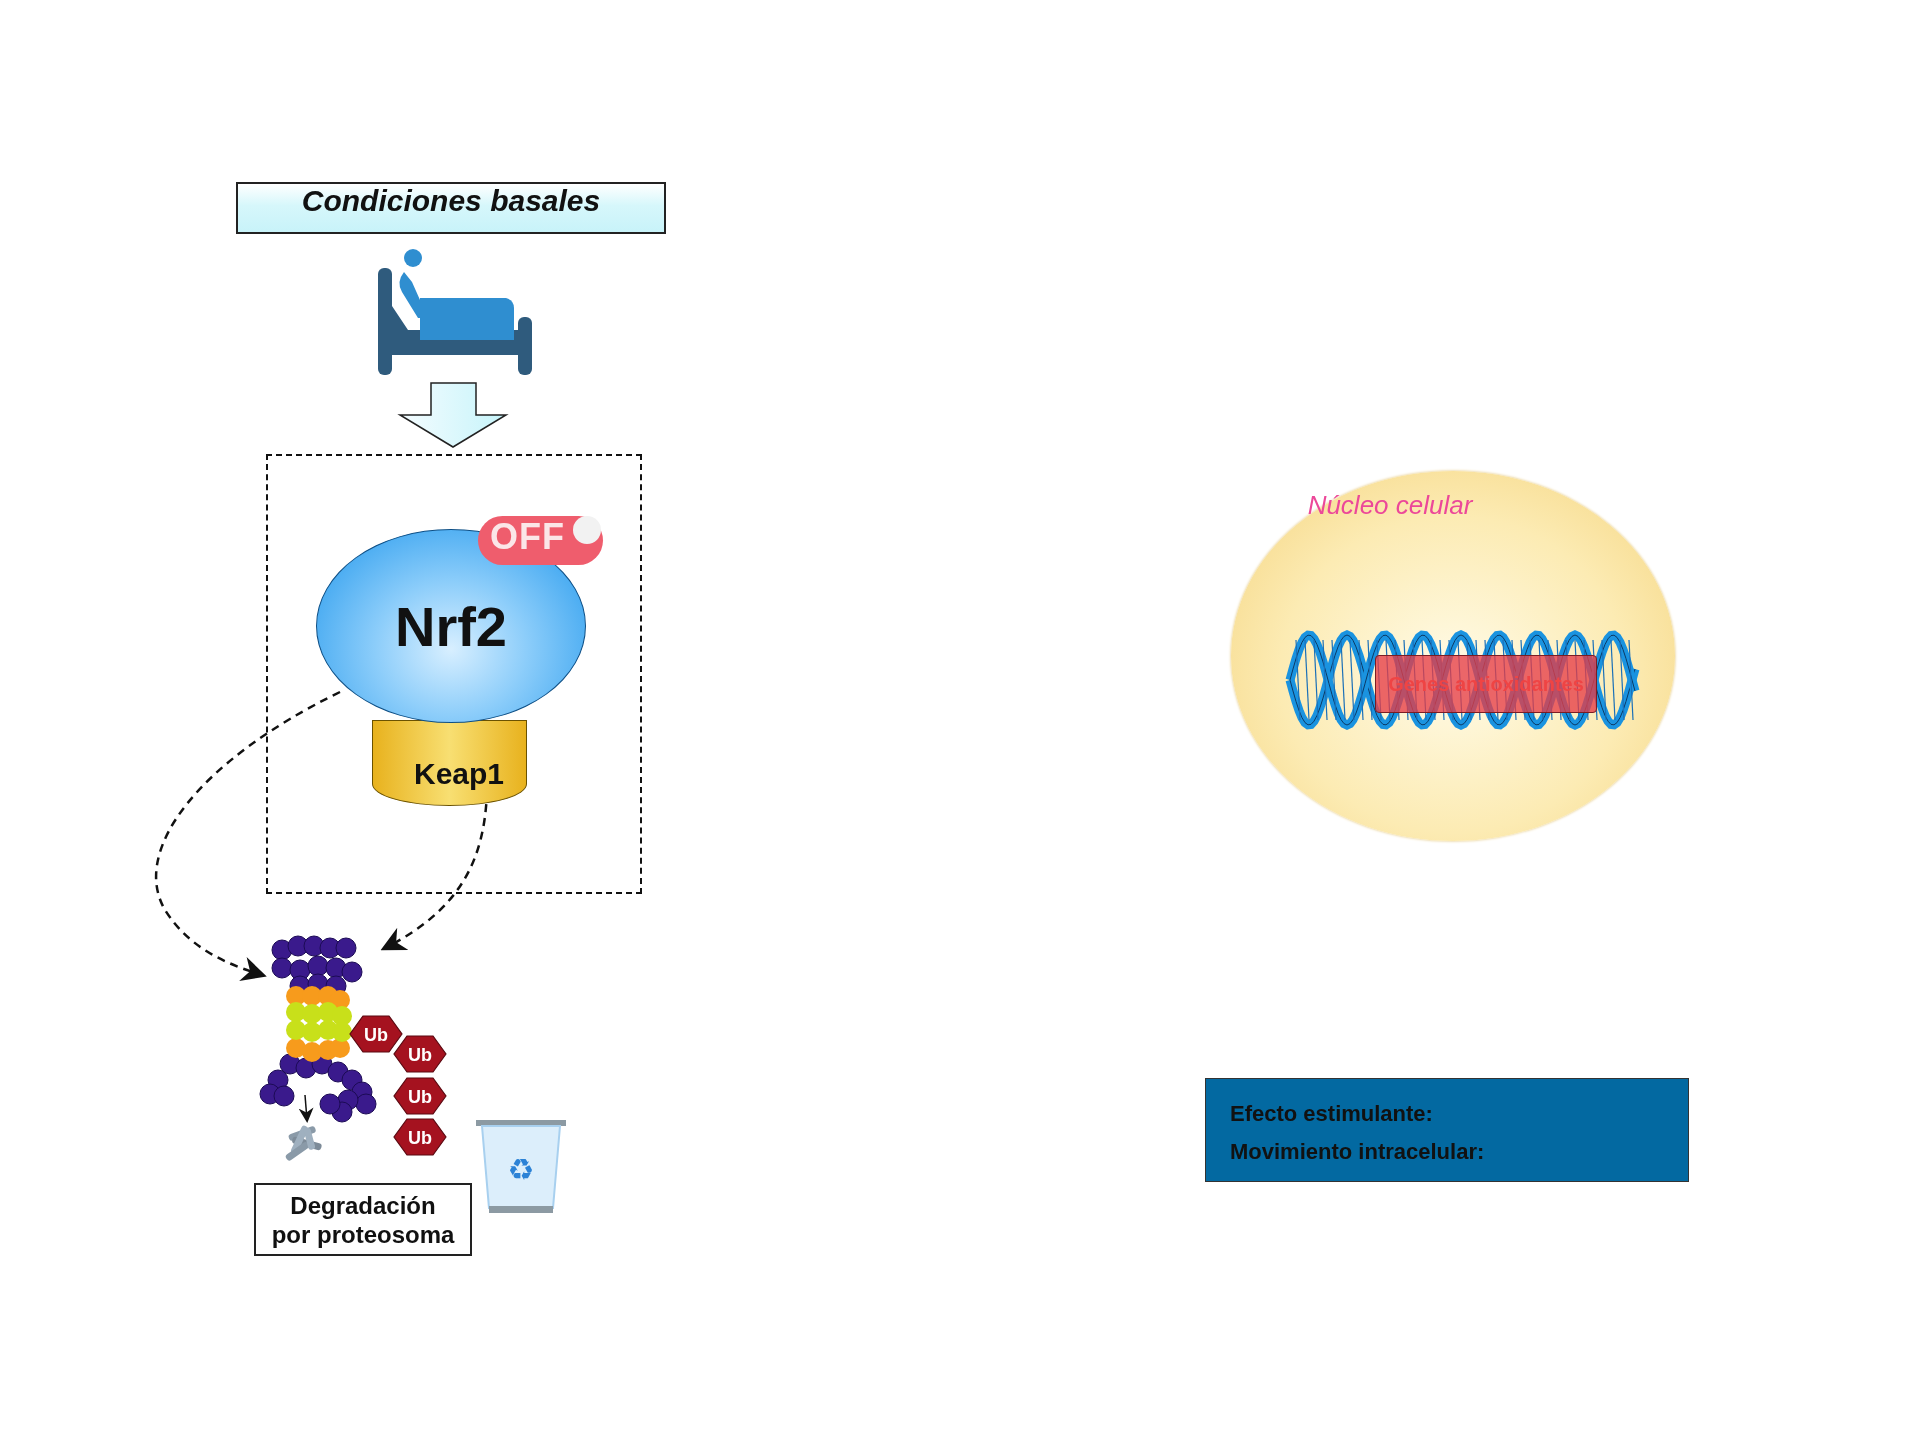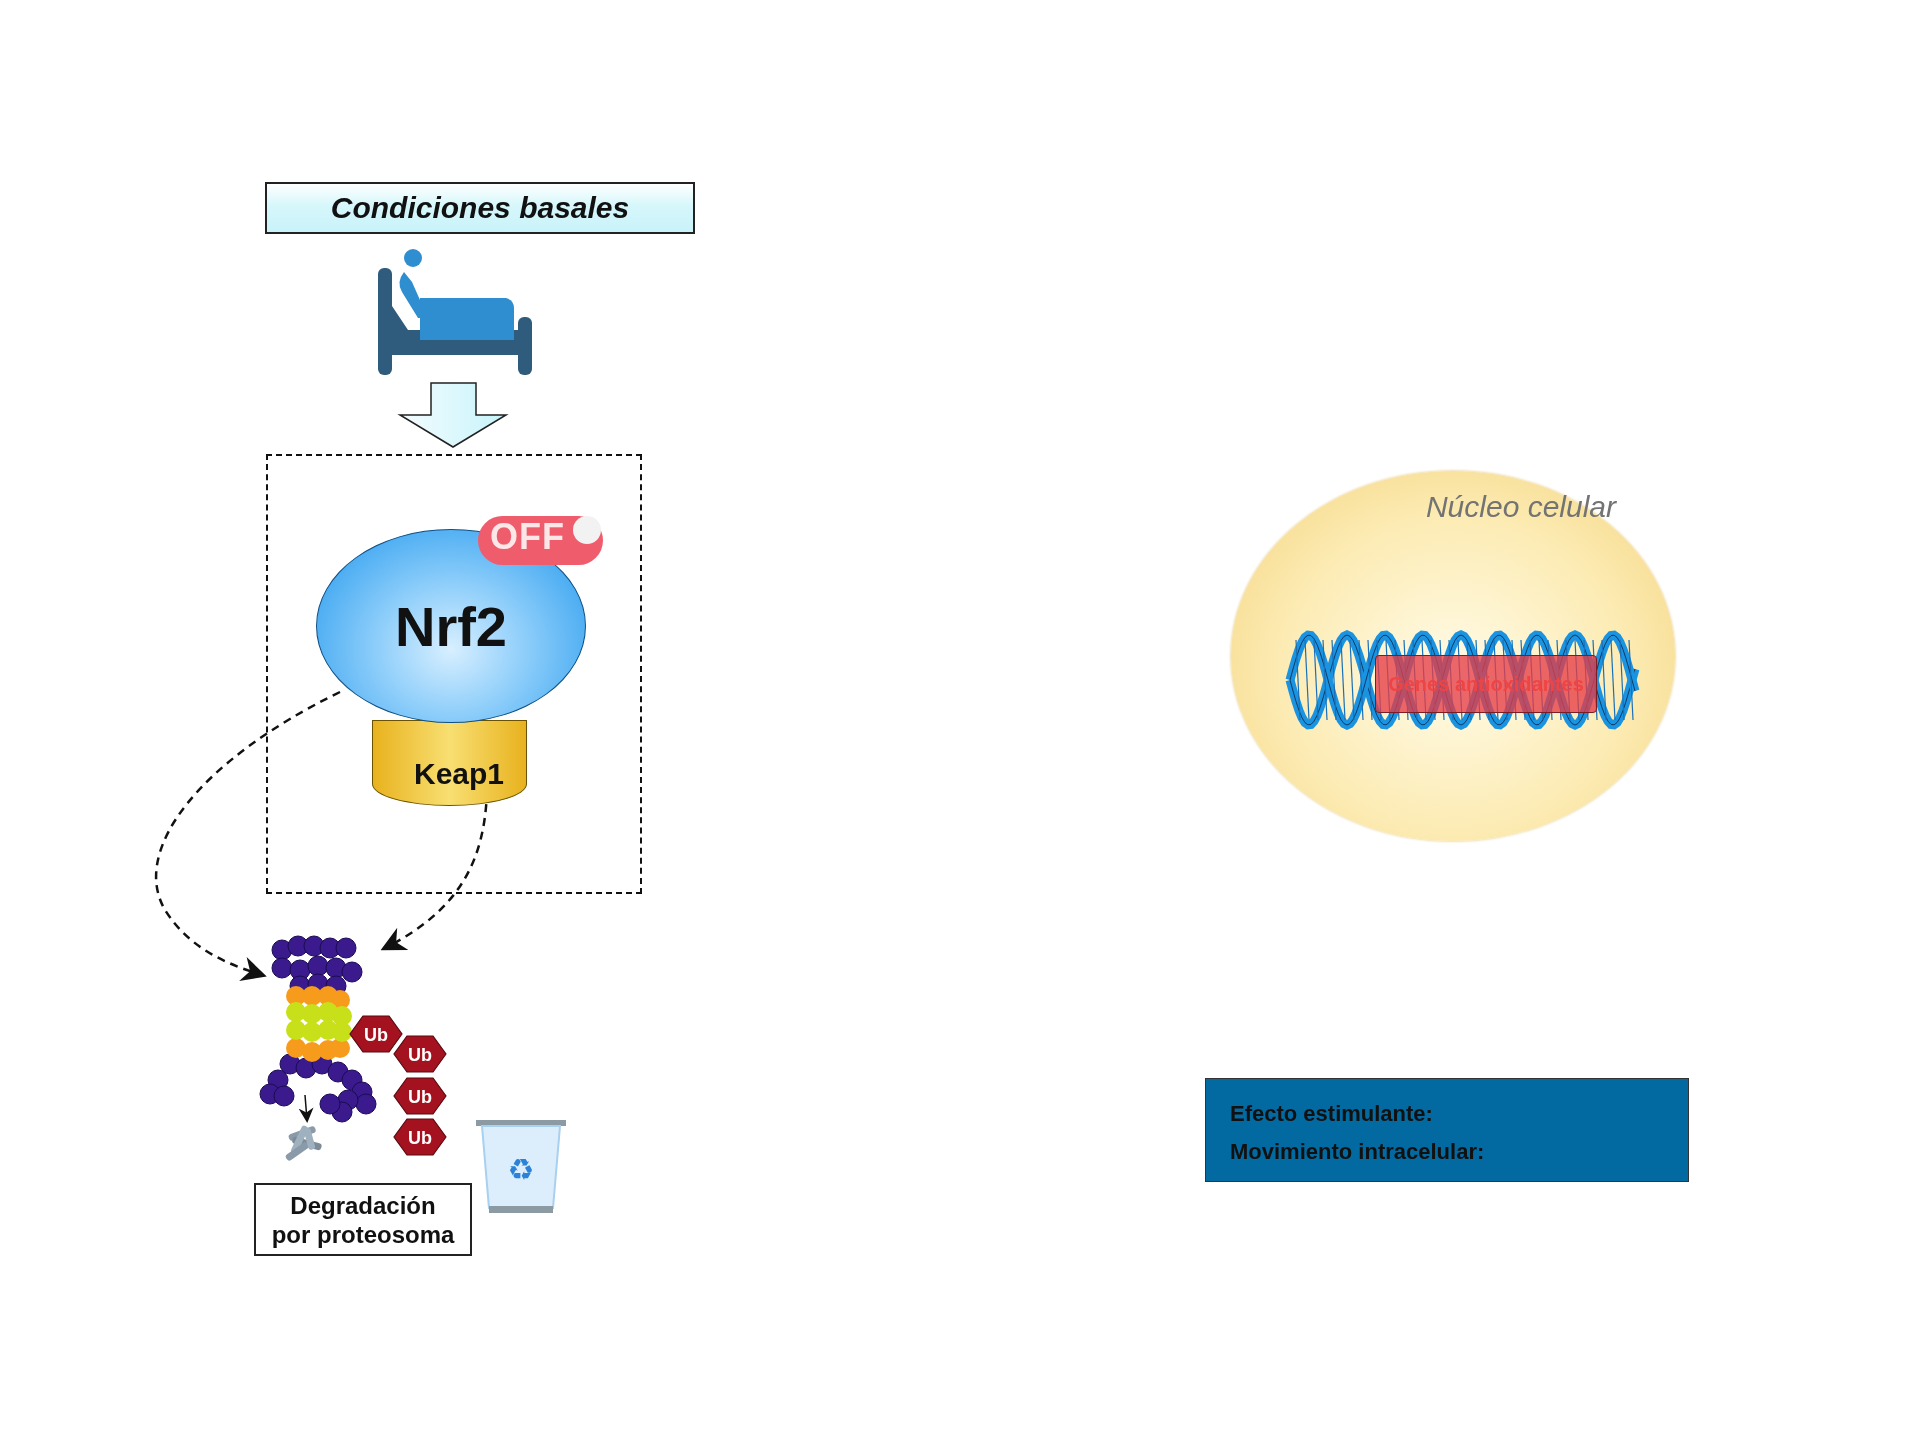--- a/index.html
+++ b/index.html
@@ -1,27 +1,27 @@
 <!DOCTYPE html>
 <html><head>
 <meta charset="utf-8">
 <style>
   html, body { margin:0; padding:0; background:#ffffff; }
   body { width:1920px; height:1440px; position:relative; overflow:hidden; font-family:"Liberation Sans", sans-serif; }
   .abs { position:absolute; }
-  #title-box { left:236px; top:182px; width:426px; height:48px; border:2px solid #222; background:linear-gradient(#ffffff, #d6f7fb 45%, #c8f3f9); display:flex; align-items:center; justify-content:center; font-style:italic; font-weight:bold; font-size:30px; color:#111;margin-left:29px; }
+  #title-box { left:236px; top:182px; width:426px; height:48px; border:2px solid #222; background:linear-gradient(#ffffff, #d6f7fb 45%, #c8f3f9); display:flex; justify-content:center; font-style:italic; font-weight:bold; font-size:30px; color:#111; }
   #dashed-box { left:266px; top:454px; width:372px; height:436px; border:2px dashed #111; }
   #nrf2 { left:316px; top:529px; width:268px; height:192px; border-radius:50%; background:radial-gradient(ellipse at 50% 62%, #d8efff 0%, #8ccdfa 40%, #1e96ec 100%); border:1.5px solid #0d4f86; display:flex; align-items:center; justify-content:center; font-weight:bold; font-size:56px; color:#111; z-index:2; }
   #keap1 { left:372px; top:720px; width:155px; height:86px; background:linear-gradient(90deg, #e8b21e, #f8df72 50%, #e8b21e); border:1.5px solid #6b5200; border-radius:0 0 50% 50% / 0 0 22px 22px; display:flex; align-items:flex-end; justify-content:center; padding-bottom:14px; box-sizing:border-box; font-weight:bold; font-size:30px; color:#111; z-index:1;padding-left:19px; }
   #off-badge { left:478px; top:516px; width:125px; height:49px; border-radius:25px; background:#ef5d6d; display:flex; align-items:flex-start; padding-left:12px; box-sizing:border-box; z-index:3; }
   #off-badge span.txt { color:#fbe6e8; font-weight:bold; font-size:36px; letter-spacing:1px; }
   #off-badge span.knob { width:28px; height:28px; border-radius:50%; background:#f2f2f2; margin-left:8px; display:inline-block; }
   #degradation-box { left:254px; top:1183px; width:214px; height:69px; border:2px solid #222; background:#fff; display:flex; flex-direction:column; align-items:center; justify-content:center; font-weight:bold; font-size:24px; color:#111; line-height:29px; }
   #nucleus { left:1231px; top:471px; width:444px; height:370px; border-radius:50%; background:radial-gradient(ellipse at 50% 55%, #fffbe8 0%, #fcebb3 55%, #f4d27a 100%); box-shadow:0 0 3px #e0c070; }
-  #nucleus-label { left:1299px; top:490px; width:444px; text-align:center; font-style:italic; font-size:30px; color:#737373; }
+  #nucleus-label { left:1168px; top:490px; width:444px; text-align:center; font-style:italic; font-size:26px; color:#ec4899; }
   #genes-box { left:1375px; top:655px; width:220px; height:56px; background:rgba(230,60,70,0.78); border:1.5px solid #7a1d24; border-radius:4px; display:flex; align-items:center; justify-content:center; color:#ef4444; font-weight:bold; font-size:20px; z-index:3; }
   #legend-box { left:1205px; top:1078px; width:482px; height:102px; border:1.5px solid #333; background:#0369a1; }
   .legend-label { position:absolute; left:24px; font-weight:bold; font-size:22px; color:#111; }
   svg { position:absolute; left:0; top:0; overflow:visible; }
 </style>
 </head>
 <body>
 
 <div id="title-box" class="abs">
   <span>Condiciones basales</span>

